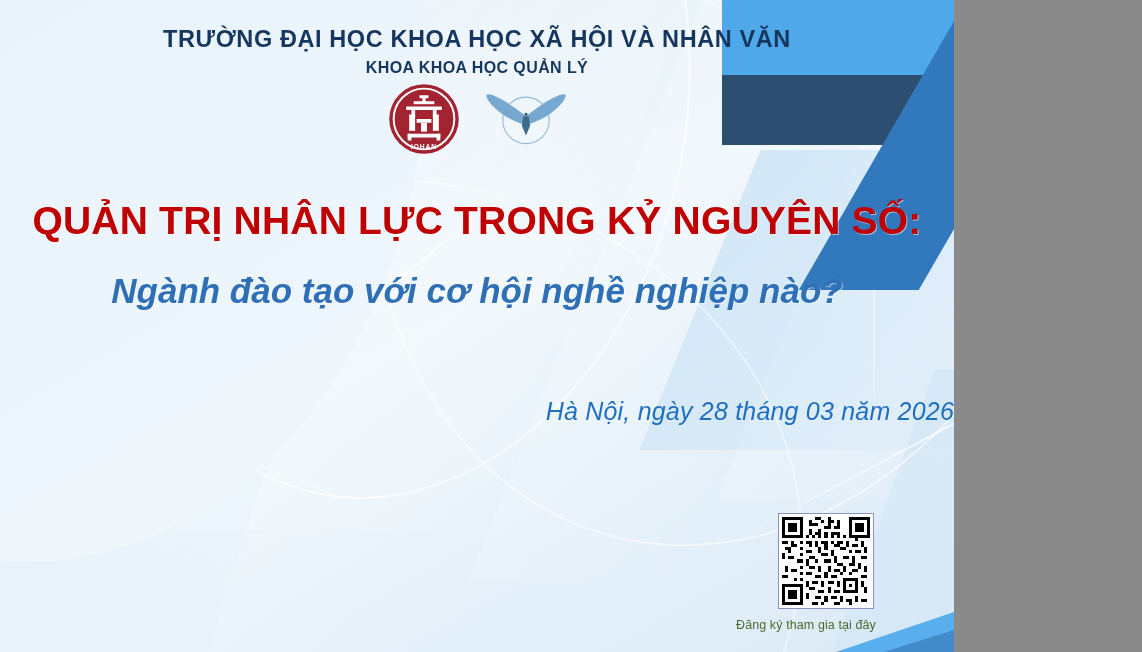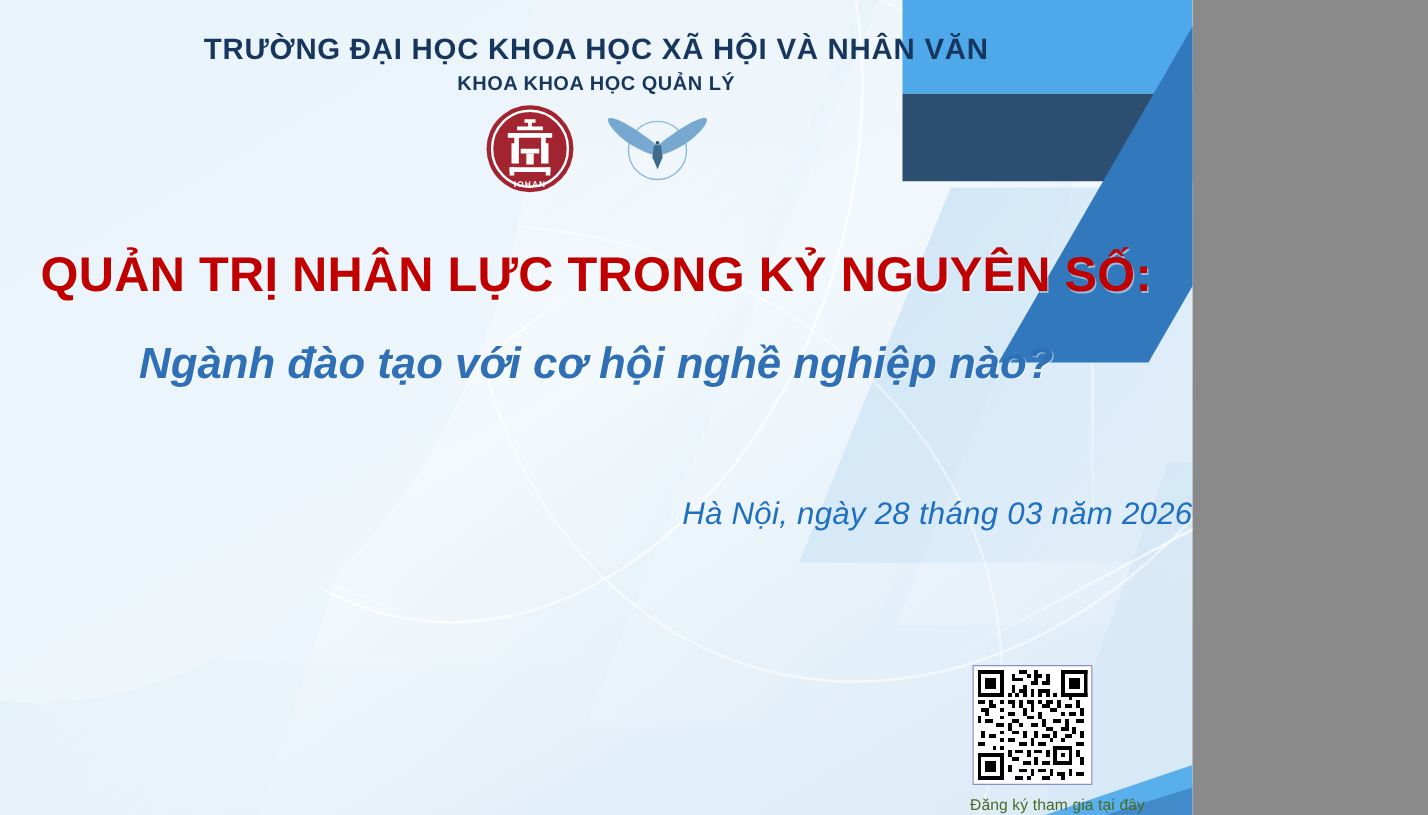--- a/index.html
+++ b/index.html
@@ -227,23 +227,23 @@
     font-style: italic;
     color: #1f6fc0;
     letter-spacing: .2px;
     margin-top: 16px;
   }
 
   
   .qr-block {
     position: absolute;
     right: 38px;
-    bottom: 1px;
+    bottom: 20px;
     width: 180px;
-    text-align: right;
+    text-align: left;
   }
   .qr-frame {
     width: 96px;
     height: 96px;
     margin: 0 auto;
     background: #ffffff;
     border: 1px solid #8f8fc8;
     box-sizing: border-box;
     padding: 3px;
   }

